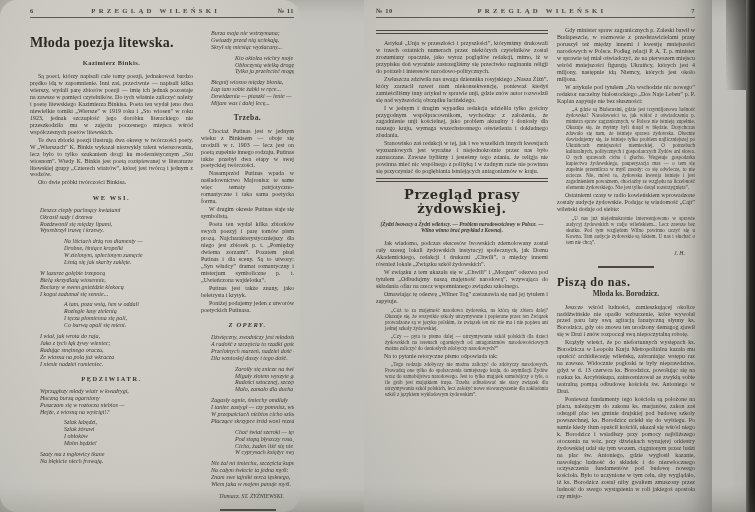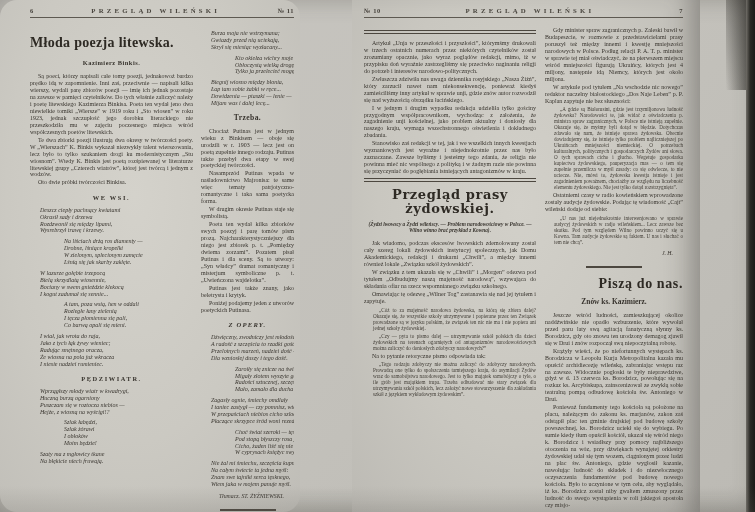--- a/index.html
+++ b/index.html
@@ -14,21 +14,21 @@
     color:#38342e;
     box-shadow:inset 0 0 22px rgba(55,52,46,.3);
   }
   .page{position:absolute;top:0;height:512px;overflow:hidden;}
   .page-left{
     left:0;width:300px;
     background:radial-gradient(ellipse at 45% 38%,#d4d2cb 0%,#cbc9c2 55%,#bfbdb7 100%);
     border-radius:17px;
   }
   .page-right{
-    left:352px;width:348px;
+    left:364px;width:348px;
     background:radial-gradient(ellipse at 48% 40%,#d2d0c9 0%,#c9c7c0 55%,#bbb9b3 100%);
     box-shadow:inset -26px 0 24px -16px rgba(48,46,42,.35);
   }
   .page-header{
     position:absolute;top:7px;display:flex;justify-content:space-between;align-items:baseline;
     font-size:6.5px;color:#45413b;border-bottom:1px solid #5d5951;padding-bottom:3px;
   }
   .page-left .page-header{left:30px;right:6px;}
   .page-right .page-header{left:12px;right:17px;}
   .masthead{letter-spacing:3.2px;font-size:6.8px;font-weight:bold;color:#4a463f;}
@@ -63,21 +63,21 @@
   .blk-stanza.indent{margin-left:34px;}
   .poem-line{white-space:nowrap;}
   .blk-signature{text-align:right;font-style:italic;font-size:5.8px;margin:5px 10px 3px 0;}
   .blk-divider{width:56px;border-top:2px solid #4c473f;margin:9px auto 8px;}
   .blk-double-rule{height:2px;border-top:1px solid #4c473f;border-bottom:1px solid #4c473f;margin:3px 0 6px;}
   .blk-section-title{
     font-weight:bold;font-size:13px;line-height:1.1;text-align:center;letter-spacing:.6px;
     font-family:"DejaVu Serif", serif;margin:5px 0 4px;color:#2e2a24;
   }
   .blk-subtitle-italic{font-style:italic;font-weight:bold;font-size:5.3px;line-height:1.25;text-align:center;margin:0 4px 6px;}
-  .blk-section-heading{font-weight:bold;font-size:14px;text-align:right;letter-spacing:.6px;margin:6px 0 6px;color:#2e2a24;}
+  .blk-section-heading{font-weight:bold;font-size:12px;text-align:left;letter-spacing:.6px;margin:6px 0 0;color:#2e2a24;}
   .blk-sub-heading{font-weight:bold;font-size:7.4px;text-align:center;margin:0 0 5px;}
 
   
   .gutter{
     position:absolute;top:0;left:372px;width:7px;height:100%;
     background:linear-gradient(to right,rgba(80,77,71,0),rgba(80,77,71,.35) 55%,rgba(80,77,71,0));
   }
   .book-edge{
     position:absolute;top:0;right:0;width:9px;height:100%;
     background:linear-gradient(to right,#716e68,#2a2925 45%,#1b1a18);
@@ -249,21 +249,21 @@
         </div>
       <div class="col col-wide">
           <div class="blk blk-para">Gdy minister spraw zagranicznych p. Zaleski bawił w Budapeszcie, w rozmowie z przedstawicielami prasy poruszył też między innemi i kwestję mniejszości narodowych w Polsce. Podług relacji P. A. T. p. minister w sprawie tej miał oświadczyć, że na pierwszem miejscu wśród mniejszości figurują Ukraińcy, których jest 4 miljony, następnie idą Niemcy, których jest około miljona.</div>
           <div class="blk blk-para">W artykule pod tytułem „Na wschodzie nic nowego” redaktor naczelny białostockiego „Dos Naje Leben” p. P. Kaplan zapytuje nie bez słuszności:</div>
           <div class="blk blk-para-small">„A gdzie są Białorusini, gdzie jest trzymiljonowa ludność żydowska? Narodowości te, jak widać z oświadczenia p. ministra spraw zagranicznych, w Polsce nie istnieją zupełnie. Okazuje się, że myśmy byli dotąd w błędzie. Dotychczas zdawało się nam, że istnieje sprawa żydowska. Obecnie dowiadujemy się, że istnieje tylko problem najliczniejszej po Ukraińcach mniejszości niemieckiej. O potrzebach kulturalnych, politycznych i gospodarczych Żydów ani słowa. O tych sprawach cicho i głucho. Wegetuje gospodarka kupiectwa żydowskiego, pauperyzacja mas — o tem się zupełnie przemilcza w myśl zasady: co się odwlecze, to nie uciecze. Nie, mówi to, żydowska kwestja istnieje i jest zagadnieniem poważnem, chociażby ze względu na liczebność elementu żydowskiego. Nie jest tylko dotąd rozstrzygnięta”.</div>
           <div class="blk blk-para">Ostatniemi czasy w radio kowieńskiem wprowadzone zostały audycje żydowskie. Podając tę wiadomość „Cajt” wileński dodaje od siebie:</div>
           <div class="blk blk-para-small">„U nas już niejednokrotnie interwenjowano w sprawie audycyj żydowskich w radjo wileńskiem... Lecz zawsze bez skutku. Pod tym względem Wilno powinno uczyć się u Kowna. Tam audycje żydowskie są faktem. U nas i słuchać o tem nie chcą”.</div>
           <div class="blk blk-signature">J. H.</div>
           <div class="blk blk-divider"></div>
           <div class="blk blk-section-heading">Piszą do nas.</div>
-          <div class="blk blk-sub-heading">Znów ks. Kazimierz.</div>
+          <div class="blk blk-sub-heading">Młoda ks. Borodzicz.</div>
           <div class="blk blk-para">Jeszcze wśród ludności, zamieszkującej okolice naddźwińskie nie opadło wzburzenie, które wywołał przed paru laty swą agitacją fanatyczną słynny ks. Borodzicz, gdy oto znowu ten urodzony demagog zjawił się w Drui i znów rozpoczął swą niepoczytalną robotę.</div>
           <div class="blk blk-para">Krążyły wieści, że po niefortunnych występach ks. Borodzicza w Leopolu Kurja Metropolitalna kazała mu opuścić archidiecezję wileńską, zabraniając wstępu raz na zawsze. Widocznie pogłoski te były nieprawdziwe, gdyż w d. 13 czerwca ks. Borodzicz, powołując się na rozkaz ks. Arcybiskupa, zainscenizował ze zwykłą sobie teatralną pompą odbudowę kościoła św. Antoniego w Drui.</div>
           <div class="blk blk-para">Ponieważ fundamenty tego kościoła są położone na placu, należącym do zakonu ks. marjanów, zakon zaś odstąpił plac ten gminie drujskiej pod budowę szkoły powszechnej, ks. Borodzicz uciekł się do wybiegu. Po sumie kiedy tłum opuścił kościół, ukazał się wśród niego k. Borodzicz i wsiadłszy przy pomocy najbliższego otoczenia na wóz, przy dźwiękach wynajętej orkiestry żydowskiej udał się tym wozem, ciągnionym przez ludzi na plac św. Antoniego, gdzie wygłosił kazanie, nawołując ludność do składek i do niezwłocznego oczyszczenia fundamentów pod budowę nowego kościoła. Było to uczynione w tym celu, aby wyglądało, iż ks. Borodzicz został niby gwałtem zmuszony przez ludność do swego wystąpienia w roli jakiegoś apostoła czy misjo-</div>
         </div>
     </div>
   </div>
 
   <div class="book-edge"></div>
   <div class="corner-shadow"></div>
   <div class="bottom-tone"></div>

